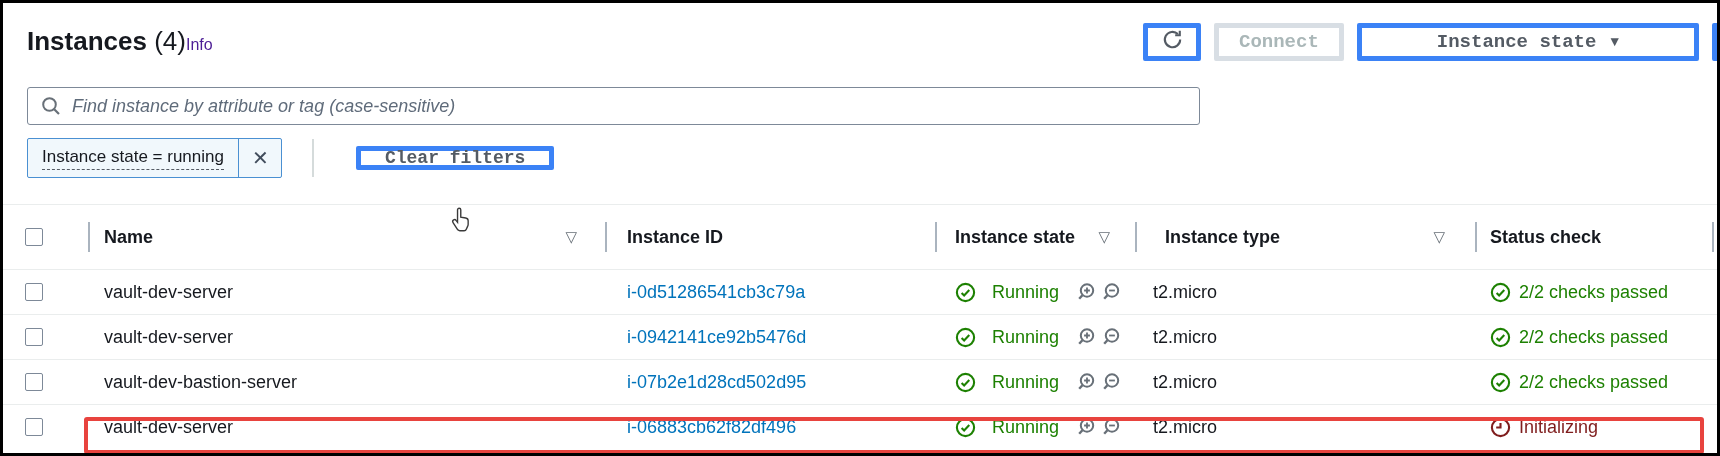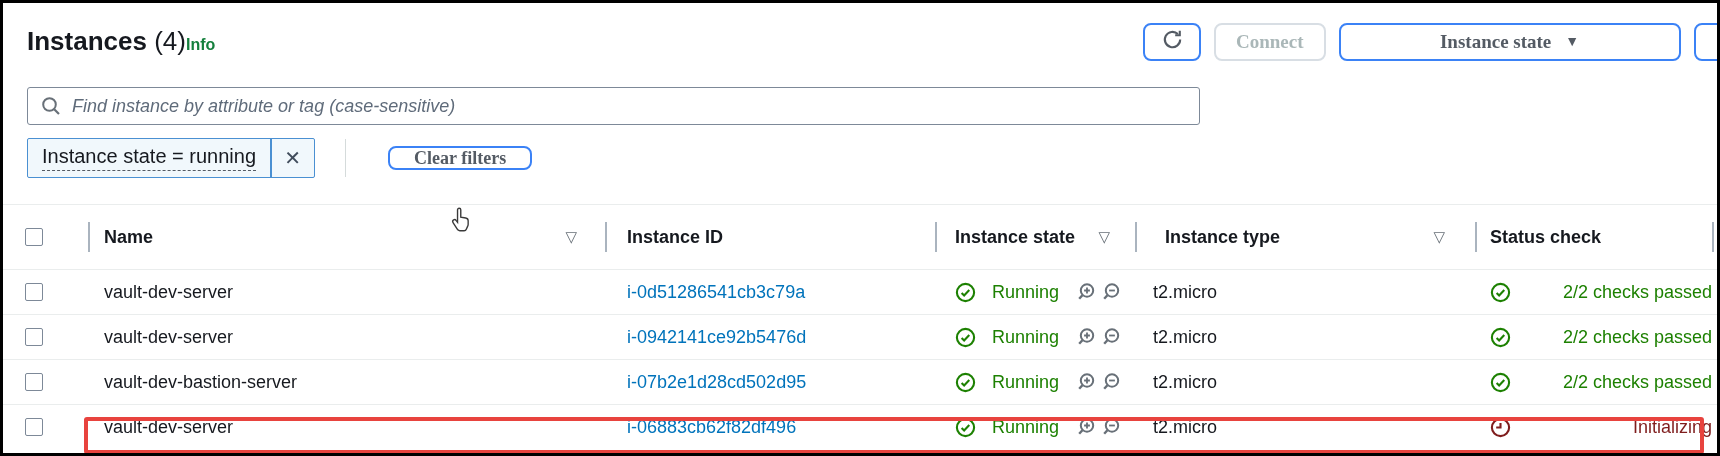--- a/index.html
+++ b/index.html
@@ -11,26 +11,26 @@
     background: #fff;
     overflow: hidden;
     font-family: "Liberation Sans", "DejaVu Sans", sans-serif;
     color: #16191f;
   }
   
   .page-head { padding: 18px 24px 0 24px; }
   .title-row { display: flex; align-items: baseline; line-height: 40px; }
   .page-title { margin: 0; font-size: 26px; font-weight: bold; color: #16191f; }
   .page-title .count { font-weight: 400; }
-  .info-link { font-size: 16px; font-weight: bold; color: #15803d; text-decoration: none; cursor: pointer; text-align: center; }
+  .info-link { font-size: 16px; font-weight: normal; color: #4c1d95; text-decoration: none; cursor: pointer; text-align: center; }
 
   .toolbar { position: absolute; top: 20px; left: 1140px; display: flex; gap: 13px; }
   .btn {
-    height: 38px; background: #fff; border: 2px solid #3b82f6; border-radius: 8px;
-    font-family: Liberation Serif, serif; font-size: 19px; font-weight: bold; color: #545b64;
+    height: 38px; background: #fff; border: 5px solid #3b82f6; border-radius: 2px;
+    font-family: Liberation Mono, monospace; font-size: 19px; font-weight: bold; color: #545b64;
     display: flex; align-items: center; justify-content: center; cursor: pointer; padding: 0 20px;
   }
   .btn.icon-btn { width: 58px; padding: 0; }
   .btn.disabled { border-color: #d8dee4; color: #aab7b8; cursor: default; }
   .btn.dropdown { width: 342px; gap: 14px; }
   .caret { font-size: 14px; line-height: 1; }
   .btn.partial { width: 90px; }
 
   
   .search-wrap { position: relative; margin: 22px 24px 0 24px; width: 1173px; }
@@ -41,21 +41,21 @@
   }
   .search-input::placeholder { font-style: italic; color: #5f6b7a; opacity: 1; }
 
   
   .filter-bar { margin: 13px 24px 0 24px; height: 40px; display: flex; align-items: center; }
   .token {
     display: flex; align-items: stretch; height: 40px;
     background: #f1f8fc; border: 1.5px solid #4a90d2; border-radius: 2px;
   }
   .token-label {
-    display: flex; align-items: center; padding: 0 14px; font-size: 20px; color: #16191f;
+    display: flex; align-items: center; padding: 0 14px; font-size: 17px; color: #16191f;
   }
   .token-label span { border-bottom: 1.5px dashed #545b64; padding-bottom: 2px; }
   .token-sep { width: 1.5px; background: #4a90d2; }
   .token-x {
     width: 42px; background: transparent; border: none; cursor: pointer;
     font-size: 20px; color: #414d5c; display: flex; align-items: center; justify-content: center;
     font-family: inherit;
   }
   .vdiv { width: 1.5px; height: 38px; background: #d5dbdb; margin: 0 30px 0 30px; }
   .btn.clear { height: 24px; font-size: 18px; padding: 0 24px; margin-left: 12px; }
@@ -85,21 +85,21 @@
   .cell { display: flex; align-items: center; font-size: 18px; height: 100%; }
   .cell.sel { padding-left: 22px; }
   .checkbox { width: 18px; height: 18px; border: 1.5px solid #7d8998; border-radius: 2px; background: #fff; display: inline-block; cursor: pointer; }
   .cell.name { padding-left: 16px; color: #16191f; }
   .cell.id { padding-left: 22px; }
   .cell.id a { color: #0073bb; text-decoration: none; cursor: pointer; }
   .cell.state { padding-left: 20px; padding-right: 22px; gap: 16px; color: #1d8102; }
   .zoomers { margin-left: auto; display: flex; gap: 3px; color: #687078; }
   .zoomers > span { cursor: pointer; display: flex; }
   .cell.type { padding-left: 18px; }
-  .cell.status { padding-left: 15px; gap: 14px; justify-content: space-between; }
+  .cell.status { padding-left: 15px; gap: 8px; }
   .status-passed .cell.status { color: #1d8102; }
   .status-initializing .cell.status { color: #7f1d1d; }
   .sicon { display: flex; }
 
   
   .row-highlight-box { display: none; }
   .row-highlighted .row-highlight-box {
     display: block; position: absolute; left: 81px; right: 13px; top: 12px; height: 37px;
     border: 4px solid #e8433e; border-radius: 3px; pointer-events: none; z-index: 5;
   }

